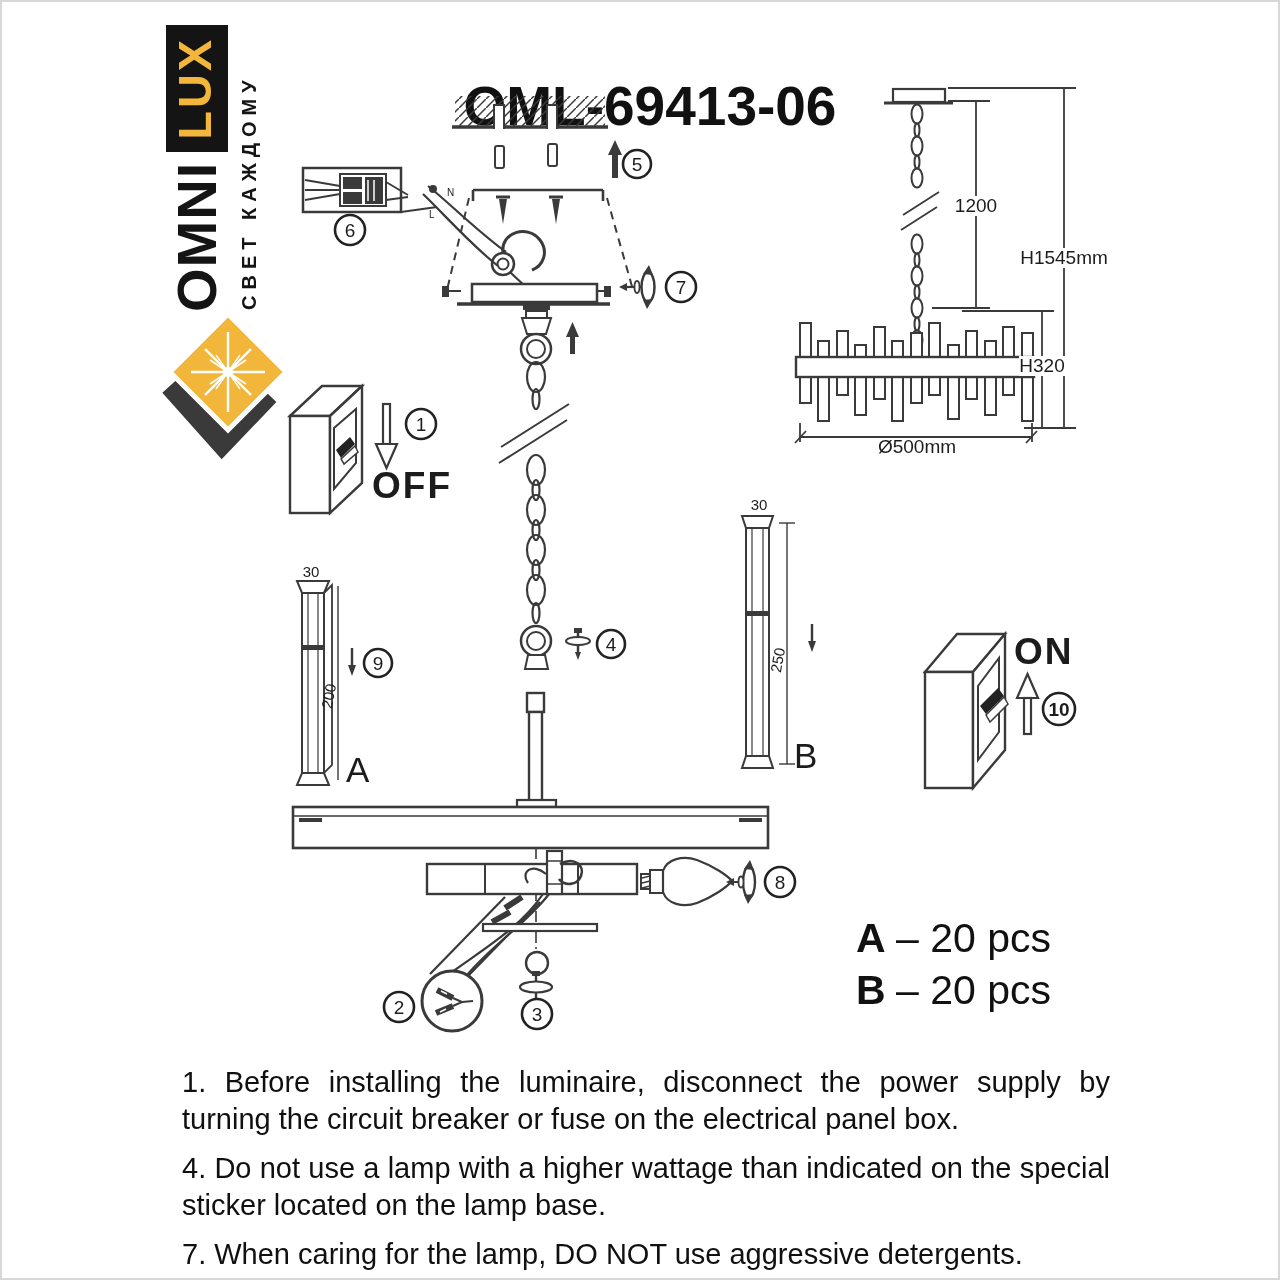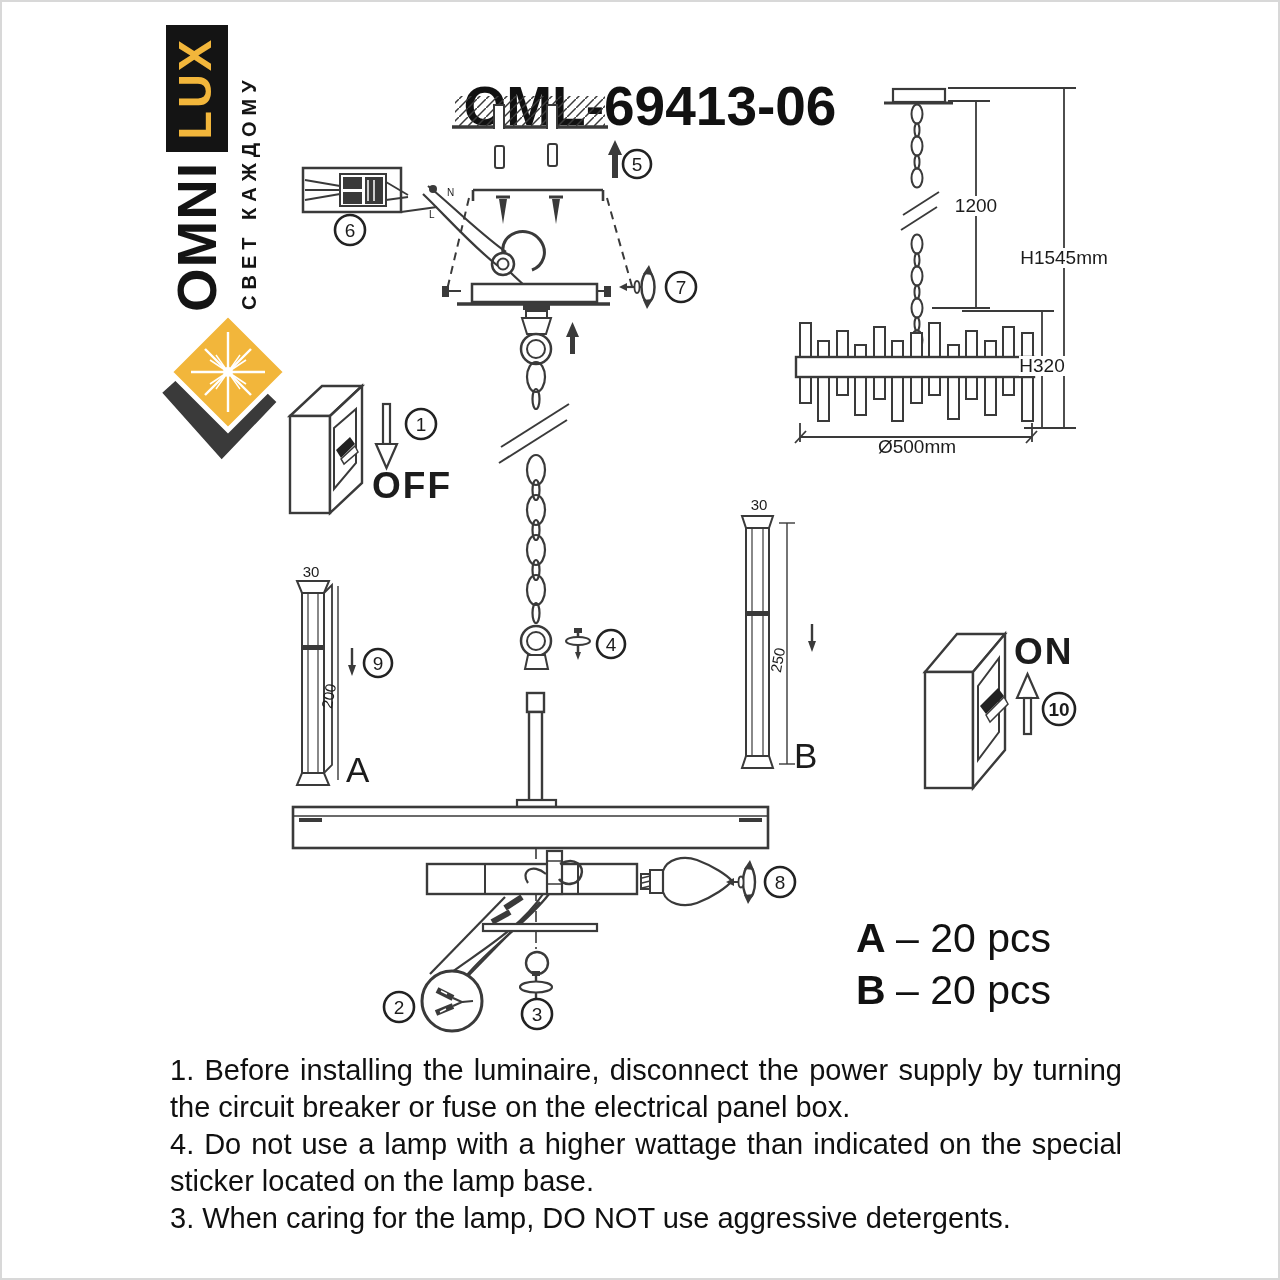--- a/index.html
+++ b/index.html
@@ -20,21 +20,21 @@
   
   .title{left:390px;top:26px;width:520px;text-align:center;font-size:55px;
          font-weight:bold;color:#111;margin-top:48px;}
   
   .parts{left:856px;top:915px;}
   .part-row{display:flex;align-items:baseline;font-size:41px;color:#111;height:52px;}
   .part-label{font-weight:bold;width:40px;}
   .part-qty{white-space:pre;}
   
   .instructions{left:170px;top:1052px;width:952px;font-size:29px;line-height:37px;color:#101010;}
-  .instructions p{margin:0;text-align:justify;}
+  .instructions p{margin:12px;text-align:justify;}
   
   svg.art{position:absolute;left:0;top:0;}
   .ln{stroke:#3a3a3a;fill:none;}
   .fw{fill:#fff;stroke:#3a3a3a;}
   .fd{fill:#3a3a3a;stroke:none;}
   .dash{stroke-dasharray:8 6;}
   .dd{stroke-dasharray:11 4 2 4;}
   .tx{fill:#1c1c1c;stroke:none;font-family:"Liberation Sans",sans-serif;}
   .badge-c{fill:#fff;stroke:#222;stroke-width:2.6;}
   .badge-t{fill:#1c1c1c;stroke:none;font-size:19px;text-anchor:middle;
@@ -438,16 +438,16 @@
     </div>
     <div class="part-row">
       <span class="part-label">B</span>
       <span class="part-qty">– 20 pcs</span>
     </div>
   </div>
 
   <div class="abs instructions">
     <p>1. Before installing the luminaire, disconnect the power supply by turning the circuit breaker or fuse on the electrical panel box.</p>
     <p>4. Do not use a lamp with a higher wattage than indicated on the special sticker located on the lamp base.</p>
-    <p>3. When caring for the lamp, DO NOT use aggressive detergents.</p>
+    <p>7. When caring for the lamp, DO NOT use aggressive detergents.</p>
   </div>
 
 </div>
 
 </body></html>

